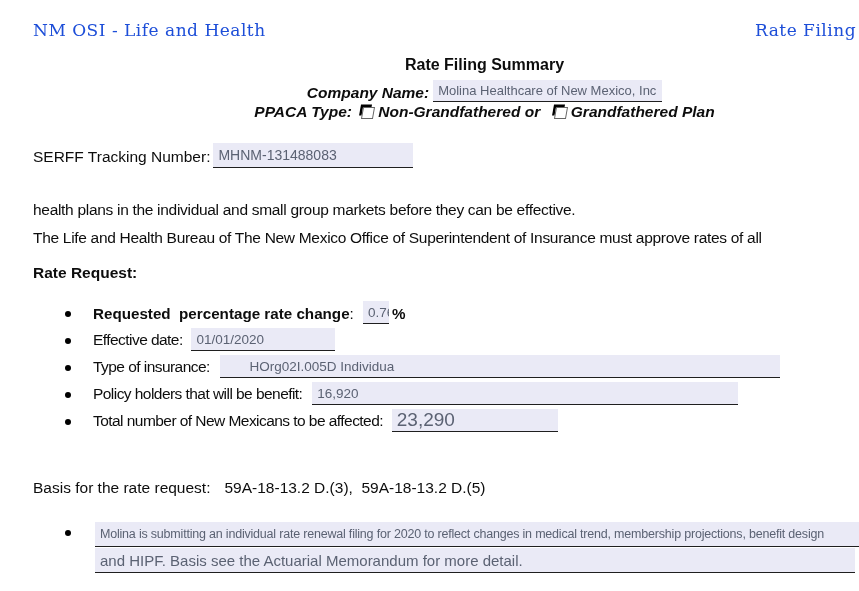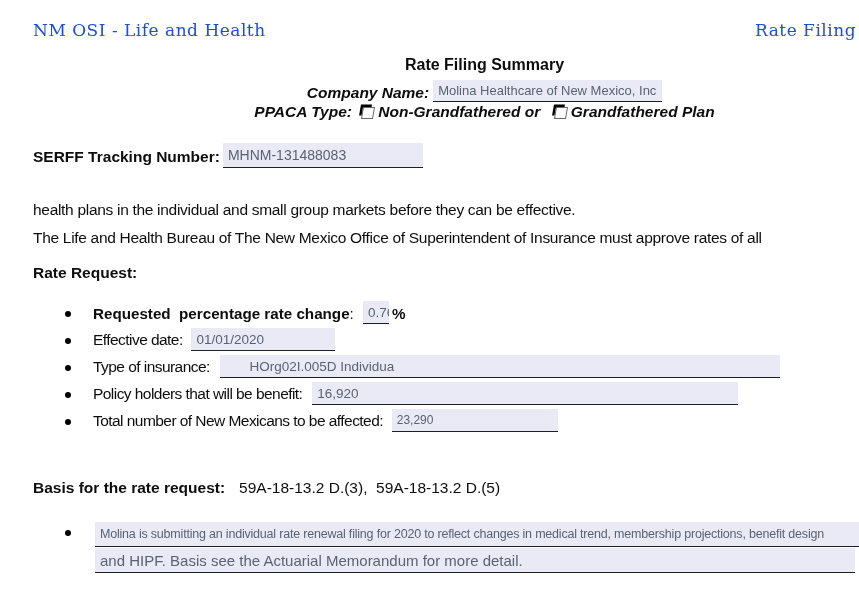--- a/index.html
+++ b/index.html
@@ -31,39 +31,39 @@
   .company-field{width:229px;height:22px;font-size:13px;margin-left:4px;}
 
   .cb{
     display:inline-block;width:10px;height:10px;background:#fff;
     border:1.4px solid #666;box-shadow:-3px -3px 0 -0.5px #000;
     transform:skewX(-10deg);margin:0 4px 2px 6px;
   }
 
   .row{position:absolute;display:flex;align-items:flex-end;}
   .serff-row{left:33px;top:143px;}
-  .lbl-b{font-size:15.5px;font-weight:bold;white-space:pre;margin-bottom:2px;}
+  .lbl-b{font-size:15.5px;font-weight:normal;white-space:pre;margin-bottom:2px;}
   .serff-field{width:200px;height:25px;font-size:14px;margin-left:3px;}
 
   .paragraph{position:absolute;left:33px;top:196px;font-size:15.5px;letter-spacing:-.3px;line-height:27.5px;}
   .paragraph div{white-space:pre;}
 
   .section-head{position:absolute;left:33px;top:264px;font-size:15.5px;font-weight:bold;white-space:pre;}
 
   .bullet-row{left:65px;}
   .dot{width:6px;height:6px;border-radius:50%;background:#000;margin:0 22px 7px 0;flex:none;}
   .narrow{font-size:15.5px;letter-spacing:-.55px;white-space:pre;margin-bottom:2px;}
   .b1-label{font-size:15.2px;font-weight:bold;white-space:pre;margin-bottom:2px;}
   .b1-sep{font-size:15.2px;white-space:pre;margin-bottom:2px;}
   .pct{font-size:15.2px;font-weight:bold;margin:0 0 2px 3px;}
   .f-rate{width:26px;font-size:13.5px;margin-left:5px;}
   .f-date{width:144px;font-size:13.5px;margin-left:5px;}
   .f-type{width:560px;font-size:13.5px;margin-left:6px;padding-left:30px;}
   .f-policy{width:426px;font-size:13.5px;margin-left:6px;}
-  .f-total{width:166px;font-size:12px;margin-left:5px;}
+  .f-total{width:166px;font-size:19px;margin-left:5px;}
 
   .basis-row{left:33px;top:479px;align-items:baseline;}
   .basis-val{font-size:15.5px;white-space:pre;margin-left:14px;}
 
   .explain-dot{position:absolute;left:65px;top:530px;}
   .explain1{position:absolute;left:95px;top:522px;right:-4px;height:25px;font-size:12.5px;letter-spacing:-.2px;}
   .explain2{position:absolute;left:95px;top:548px;width:760px;height:25px;font-size:15px;}
 </style>
 </head>
 <body>

